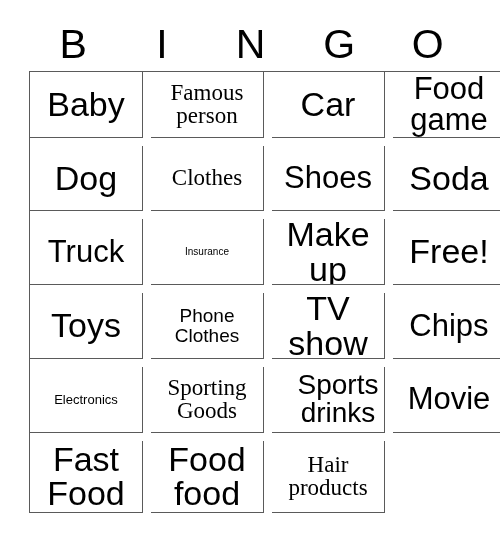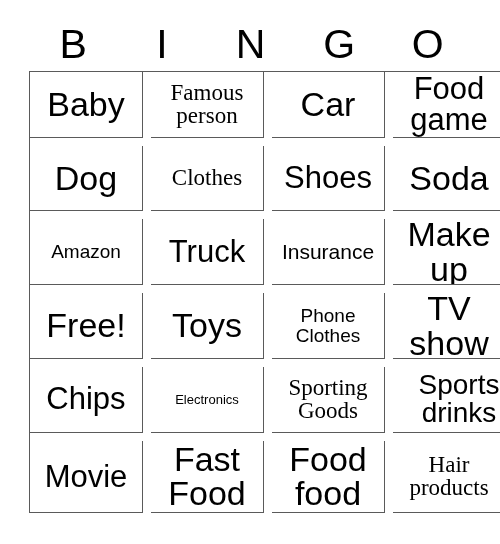--- a/index.html
+++ b/index.html
@@ -77,21 +77,21 @@
     white-space: pre-line;
     color: #000000;
   }
 
   
   .fs-xxl .cell-text { font-size: 34px; }
   .fs-xl  .cell-text { font-size: 31px; }
   .fs-lg  .cell-text { font-size: 28px; margin-left: 20px; }
   .fs-md  .cell-text { font-size: 23px; font-family: Liberation Serif, serif; }
   .fs-sm  .cell-text { font-size: 19px; }
-  .fs-xs  .cell-text { font-size: 21px; }
+  .fs-xs  .cell-text { font-size: 10px; }
   .fs-xxs .cell-text { font-size: 13px; }
 </style>
 </head>
 <body>
 
 <div id="bingo-card">
 
   <div id="header-row">
       <div class="header-letter">B</div>
       <div class="header-letter">I</div>
@@ -119,23 +119,20 @@
         <span class="cell-text">Dog</span>
       </div>
       <div class="cell fs-md">
         <span class="cell-text">Clothes</span>
       </div>
       <div class="cell fs-xl">
         <span class="cell-text">Shoes</span>
       </div>
       <div class="cell fs-xxl">
         <span class="cell-text">Soda</span>
-      </div>
-      <div class="cell fs-sm">
-        <span class="cell-text">Amazon</span>
       </div>
       <div class="cell fs-xl">
         <span class="cell-text">Truck</span>
       </div>
       <div class="cell fs-xs">
         <span class="cell-text">Insurance</span>
       </div>
       <div class="cell fs-xxl">
         <span class="cell-text">Make
 up</span>

